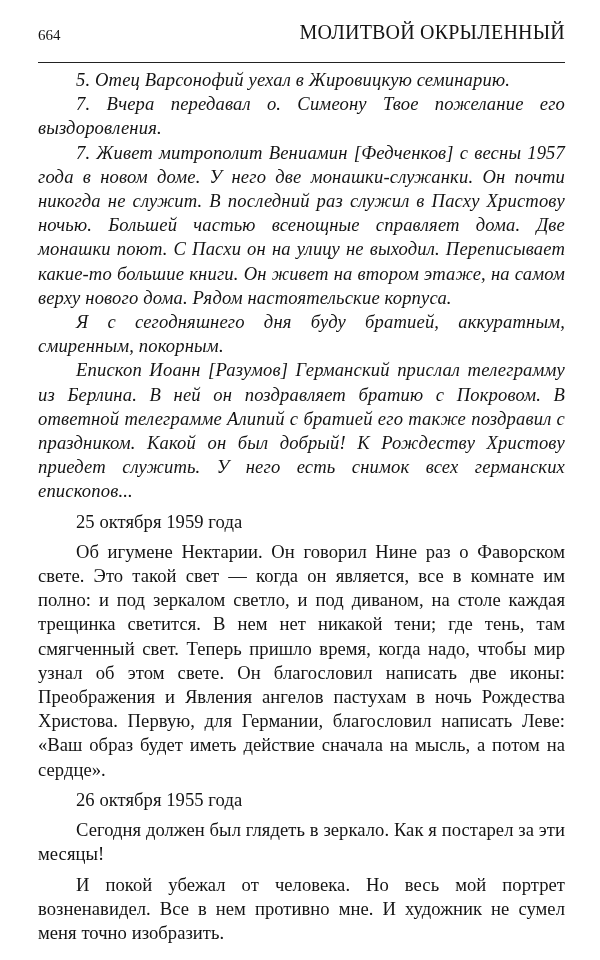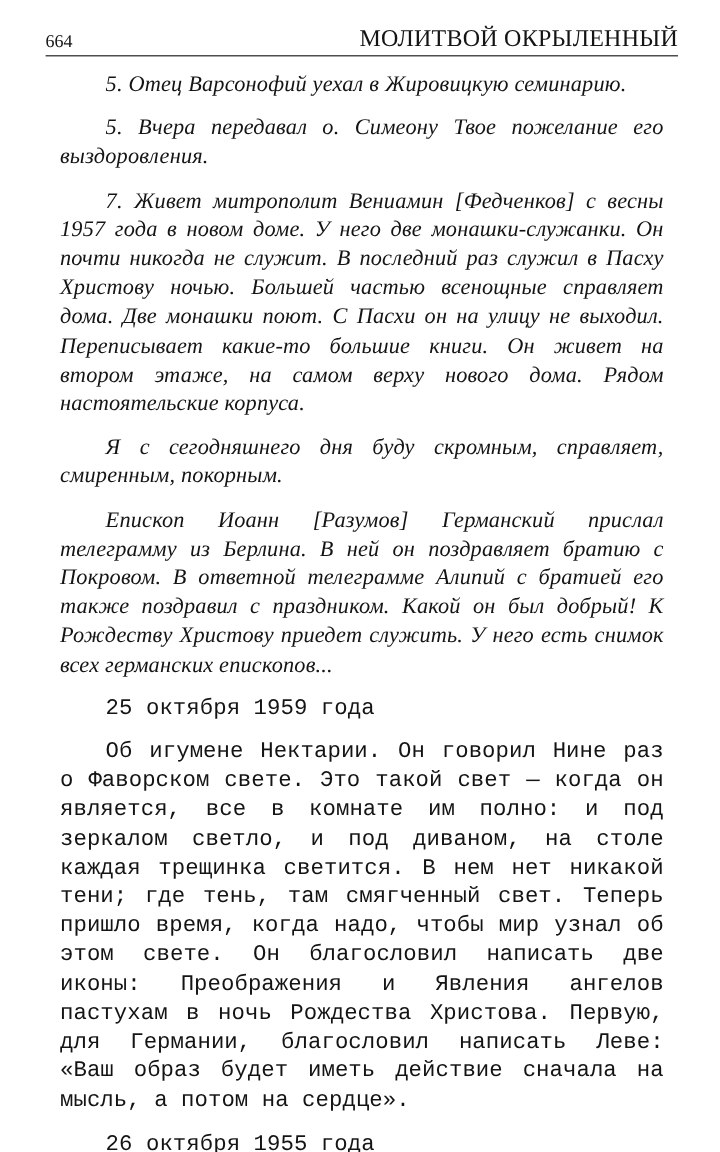--- a/index.html
+++ b/index.html
@@ -1,40 +1,41 @@
 <!DOCTYPE html>
 <html><head>
 <meta charset="utf-8">
 <style>
   html, body { margin: 0; padding: 0; background: #ffffff; }
   body { width: 600px; height: 960px; overflow: hidden; position: relative; color: #141414; }
   .page { position: absolute; left: 38px; top: 22px; width: 527px; }
   .header { display: flex; justify-content: space-between; align-items: flex-end;
-    font-family: "Liberation Serif", serif; height: 22px; border-bottom: 1.5px solid #222; padding-bottom: 2px; }
+    font-family: "Liberation Serif", serif; height: 22px; border-bottom: 1.5px solid #222; padding-bottom: 18px; }
   .pagenum { font-size: 15px; }
   .runtitle { font-size: 20px; font-weight: normal; letter-spacing: 0.2px; }
   .body { margin-top: 5px; font-family: "DejaVu Serif", serif; font-size: 16.4px; line-height: 24.2px; }
-  .body p { margin: 12px; text-align: justify; text-indent: 38px; hyphens: manual; }
+  .body p { margin: 0; text-align: justify; text-indent: 38px; hyphens: manual; }
   .it { font-style: italic; font-family: "Liberation Serif", serif; font-size: 18.6px; letter-spacing: 0.15px; }
-  .rm { font-family: Liberation Mono, monospace; font-size: 18.6px; letter-spacing: 0.05px; }
+  .rm { font-family: Liberation Serif, serif; font-size: 18.6px; letter-spacing: 0.05px; }
   .gap { margin-top: 6px !important; }
   .date { text-indent: 38px; }
 </style>
 </head>
 <body>
 
 <div class="page">
   <div class="header">
     <span class="pagenum">664</span>
     <span class="runtitle">МОЛИТВОЙ ОКРЫЛЕННЫЙ</span>
   </div>
   <div class="body">
     <p class="it">5. Отец Варсонофий уехал в Жировицкую семинарию.</p>
-    <p class="it">5. Вчера передавал о. Симеону Твое пожелание его выздоровления.</p>
+    <p class="it">7. Вчера передавал о. Симеону Твое пожелание его выздоровления.</p>
     <p class="it">7. Живет митрополит Вениамин [Федченков] с весны 1957 года в новом доме. У него две монашки-служанки. Он почти никогда не служит. В последний раз служил в Пасху Христову ночью. Большей частью всенощные справляет дома. Две монашки поют. С Пасхи он на улицу не выходил. Переписывает какие-то большие книги. Он живет на втором этаже, на самом верху нового дома. Рядом настоятельские корпуса.</p>
-    <p class="it">Я с сегодняшнего дня буду скромным, справляет, смиренным, покорным.</p>
+    <p class="it">Я с сегодняшнего дня буду братией, аккуратным, смиренным, покорным.</p>
     <p class="it">Епископ Иоанн [Разумов] Германский прислал телеграмму из Берлина. В ней он поздравляет братию с Покровом. В ответной телеграмме Алипий с братией его также поздравил с праздником. Какой он был добрый! К Рождеству Христову приедет служить. У него есть снимок всех германских епископов...</p>
     <p class="rm gap date">25 октября 1959 года</p>
     <p class="rm gap">Об игумене Нектарии. Он говорил Нине раз о Фаворском свете. Это такой свет — когда он является, все в комнате им полно: и под зеркалом светло, и под диваном, на столе каждая трещинка светится. В нем нет никакой тени; где тень, там смягченный свет. Теперь пришло время, когда надо, чтобы мир узнал об этом свете. Он благословил написать две иконы: Преображения и Явления ангелов пастухам в ночь Рождества Христова. Первую, для Германии, благословил написать Леве: «Ваш образ будет иметь действие сначала на мысль, а потом на сердце».</p>
     <p class="rm gap date">26 октября 1955 года</p>
+    <p class="rm gap">Сегодня должен был глядеть в зеркало. Как я постарел за эти месяцы!</p>
     <p class="rm gap">И покой убежал от человека. Но весь мой портрет возненавидел. Все в нем противно мне. И художник не сумел меня точно изобразить.</p>
   </div>
 </div>
 
 </body></html>

